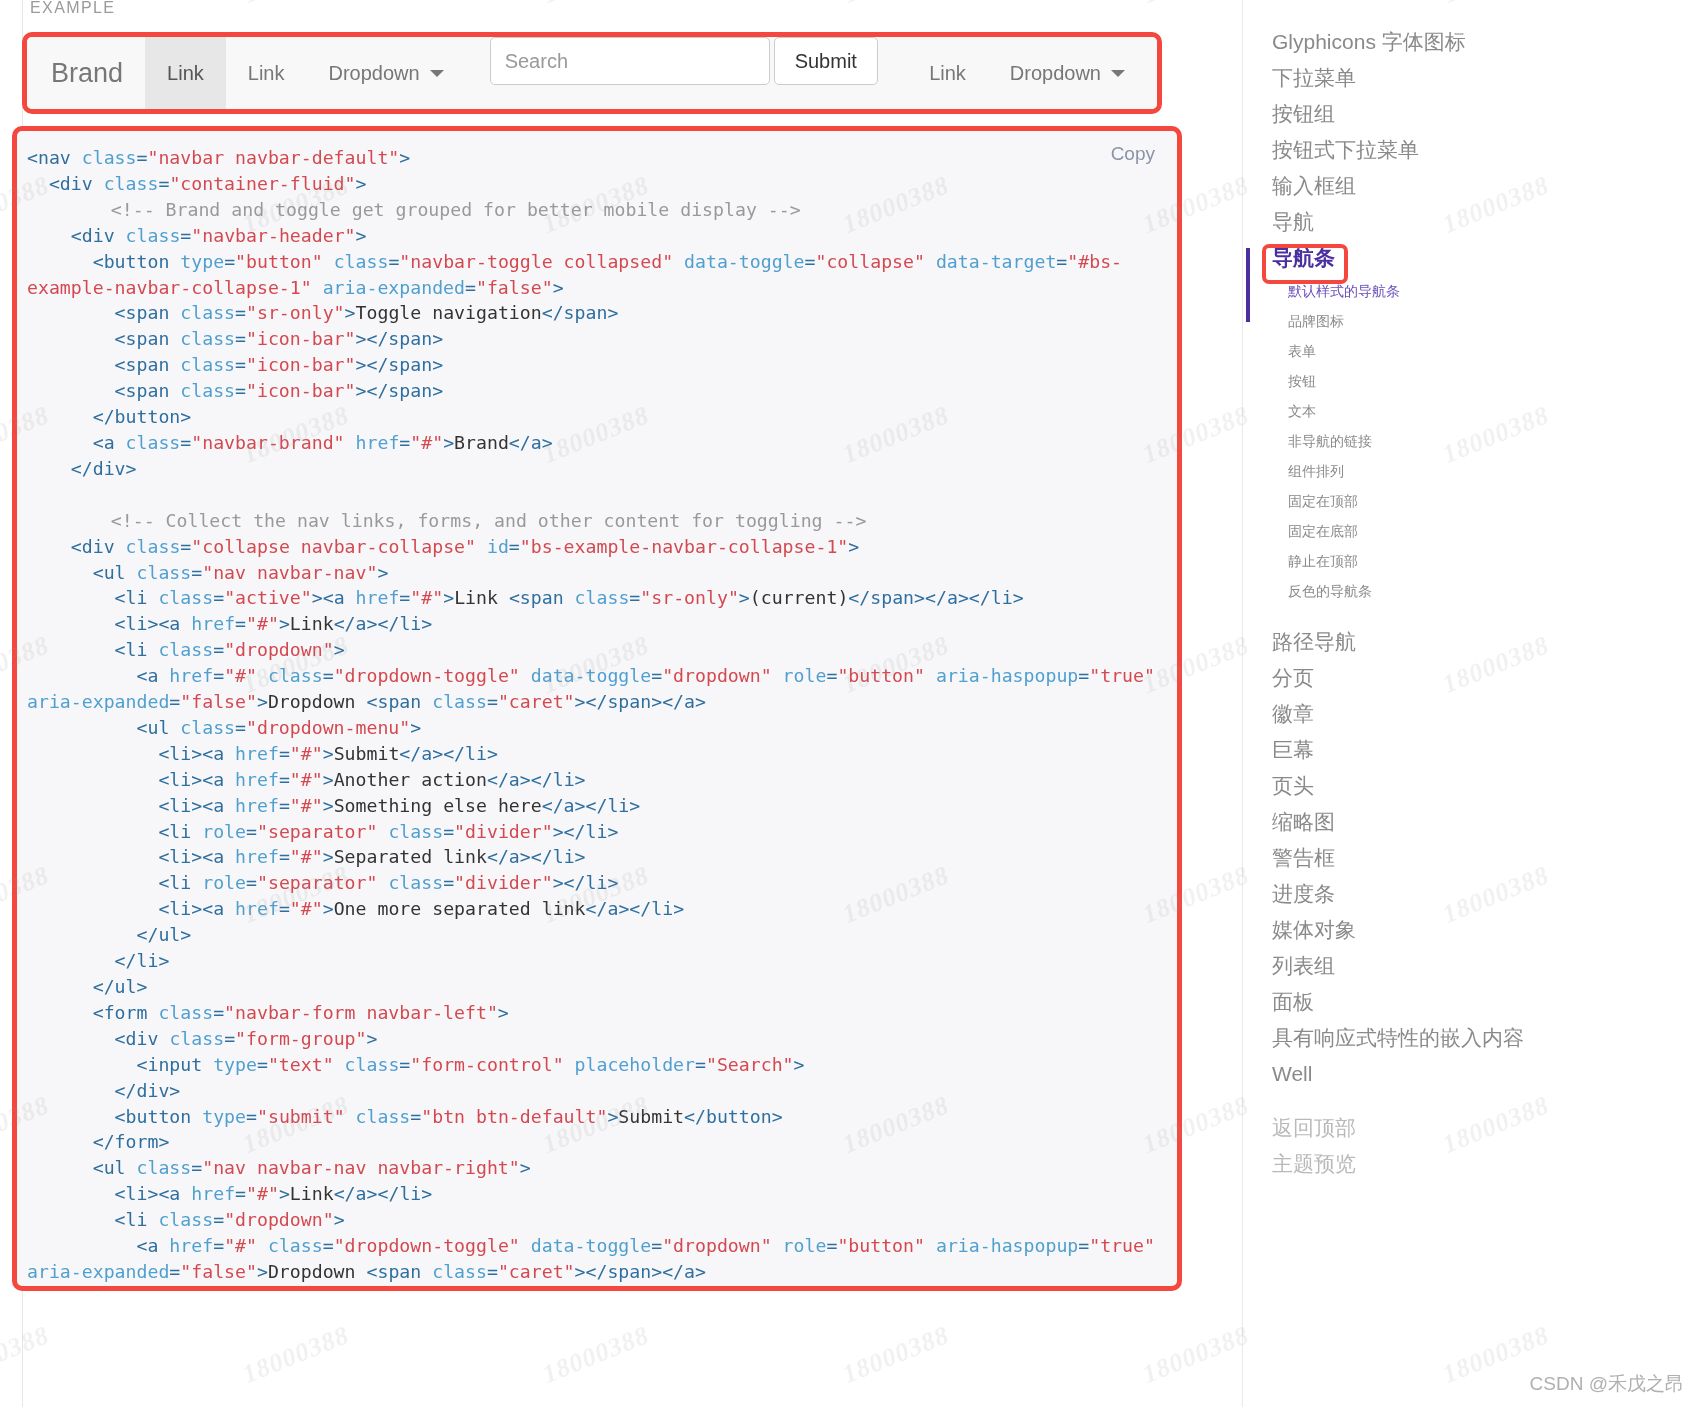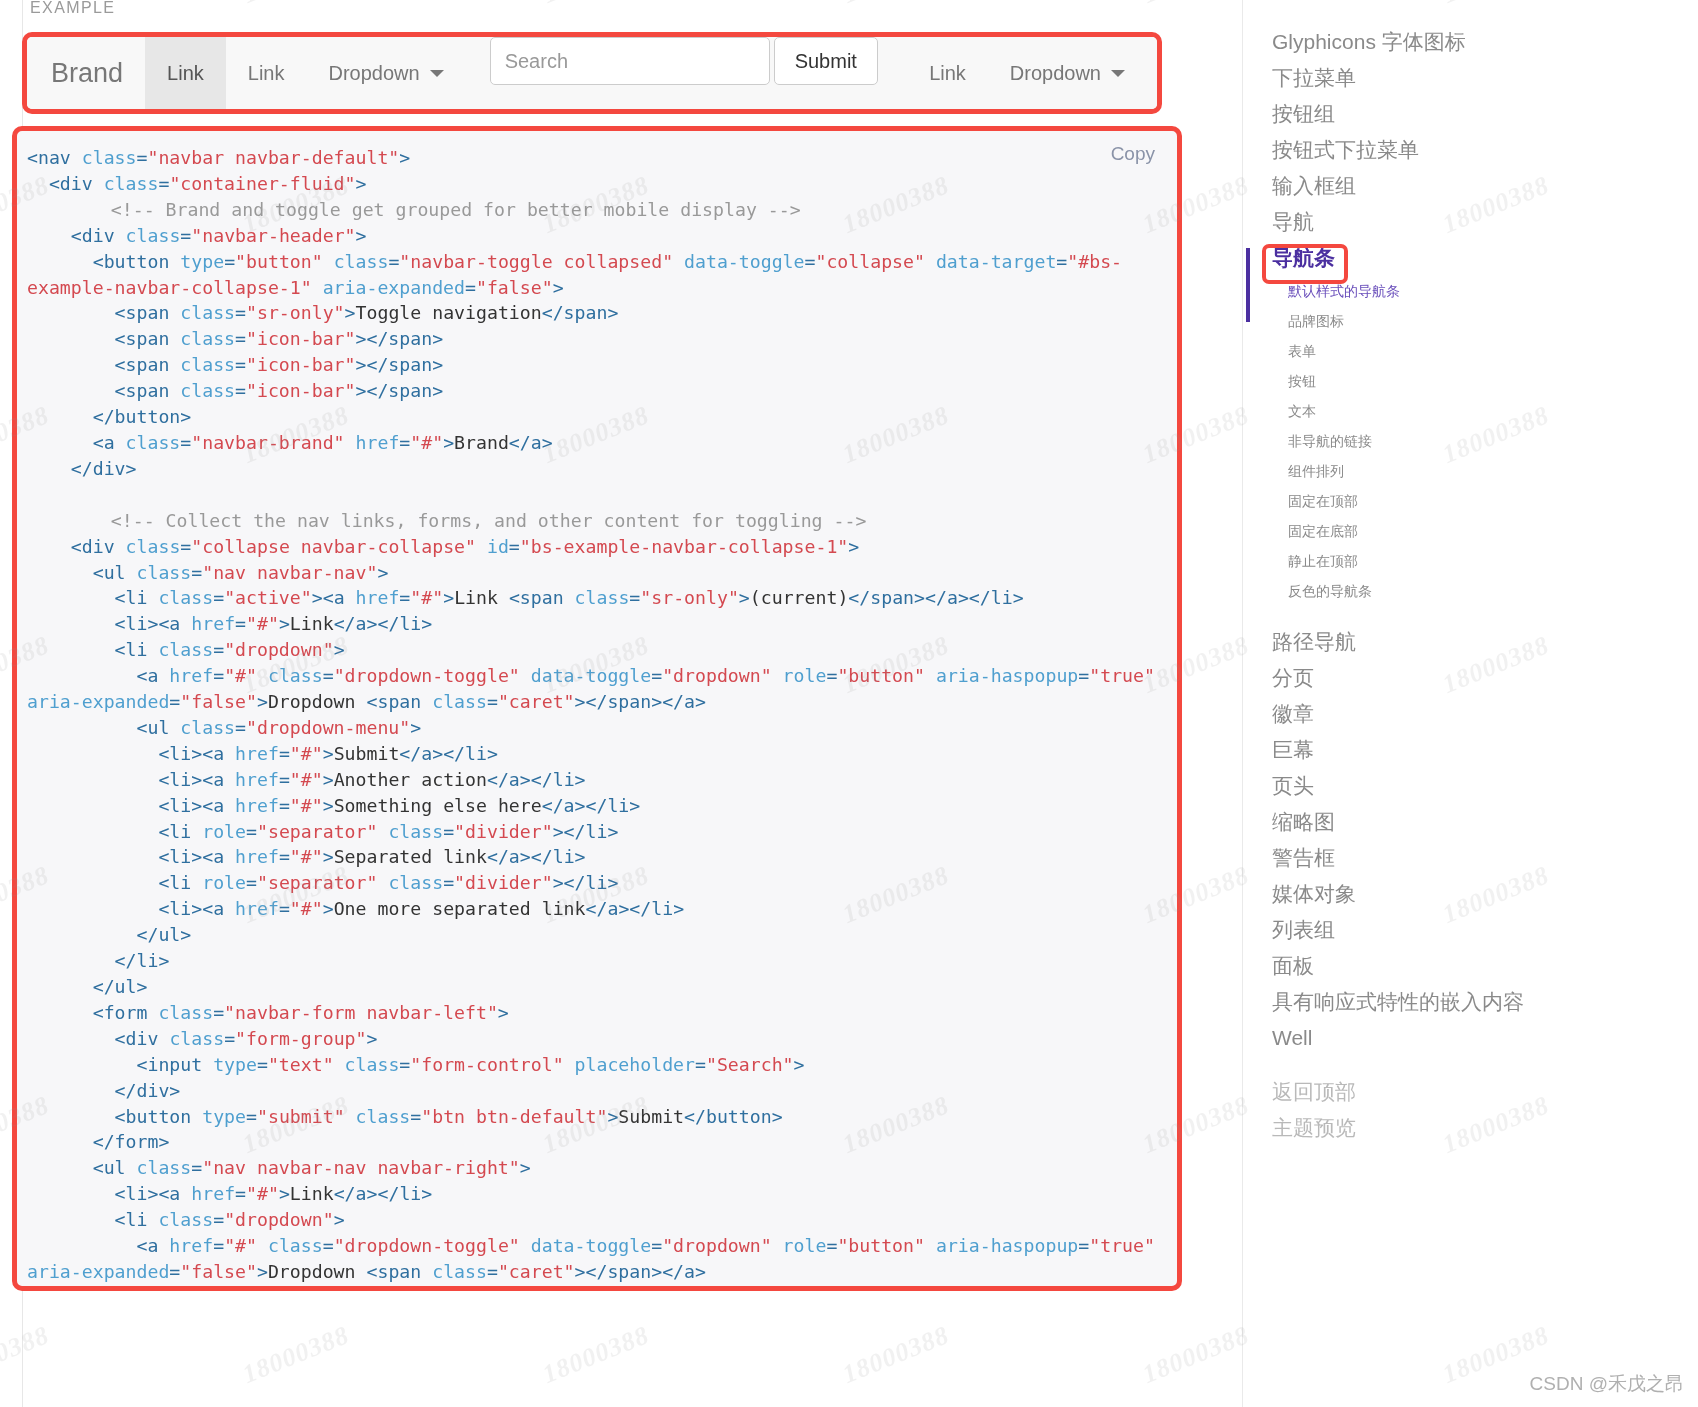--- a/index.html
+++ b/index.html
@@ -351,20 +351,21 @@
         <div class="side-item sub">静止在顶部</div>
         <div class="side-item sub">反色的导航条</div>
         <div class="side-gap"></div>
         <div class="side-item">路径导航</div>
         <div class="side-item">分页</div>
         <div class="side-item">徽章</div>
         <div class="side-item">巨幕</div>
         <div class="side-item">页头</div>
         <div class="side-item">缩略图</div>
         <div class="side-item">警告框</div>
+        <div class="side-item">进度条</div>
         <div class="side-item">媒体对象</div>
         <div class="side-item">列表组</div>
         <div class="side-item">面板</div>
         <div class="side-item">具有响应式特性的嵌入内容</div>
         <div class="side-item">Well</div>
         <div class="side-gap"></div>
         <div class="side-item muted">返回顶部</div>
         <div class="side-item muted">主题预览</div>
       </div>
   </div>

